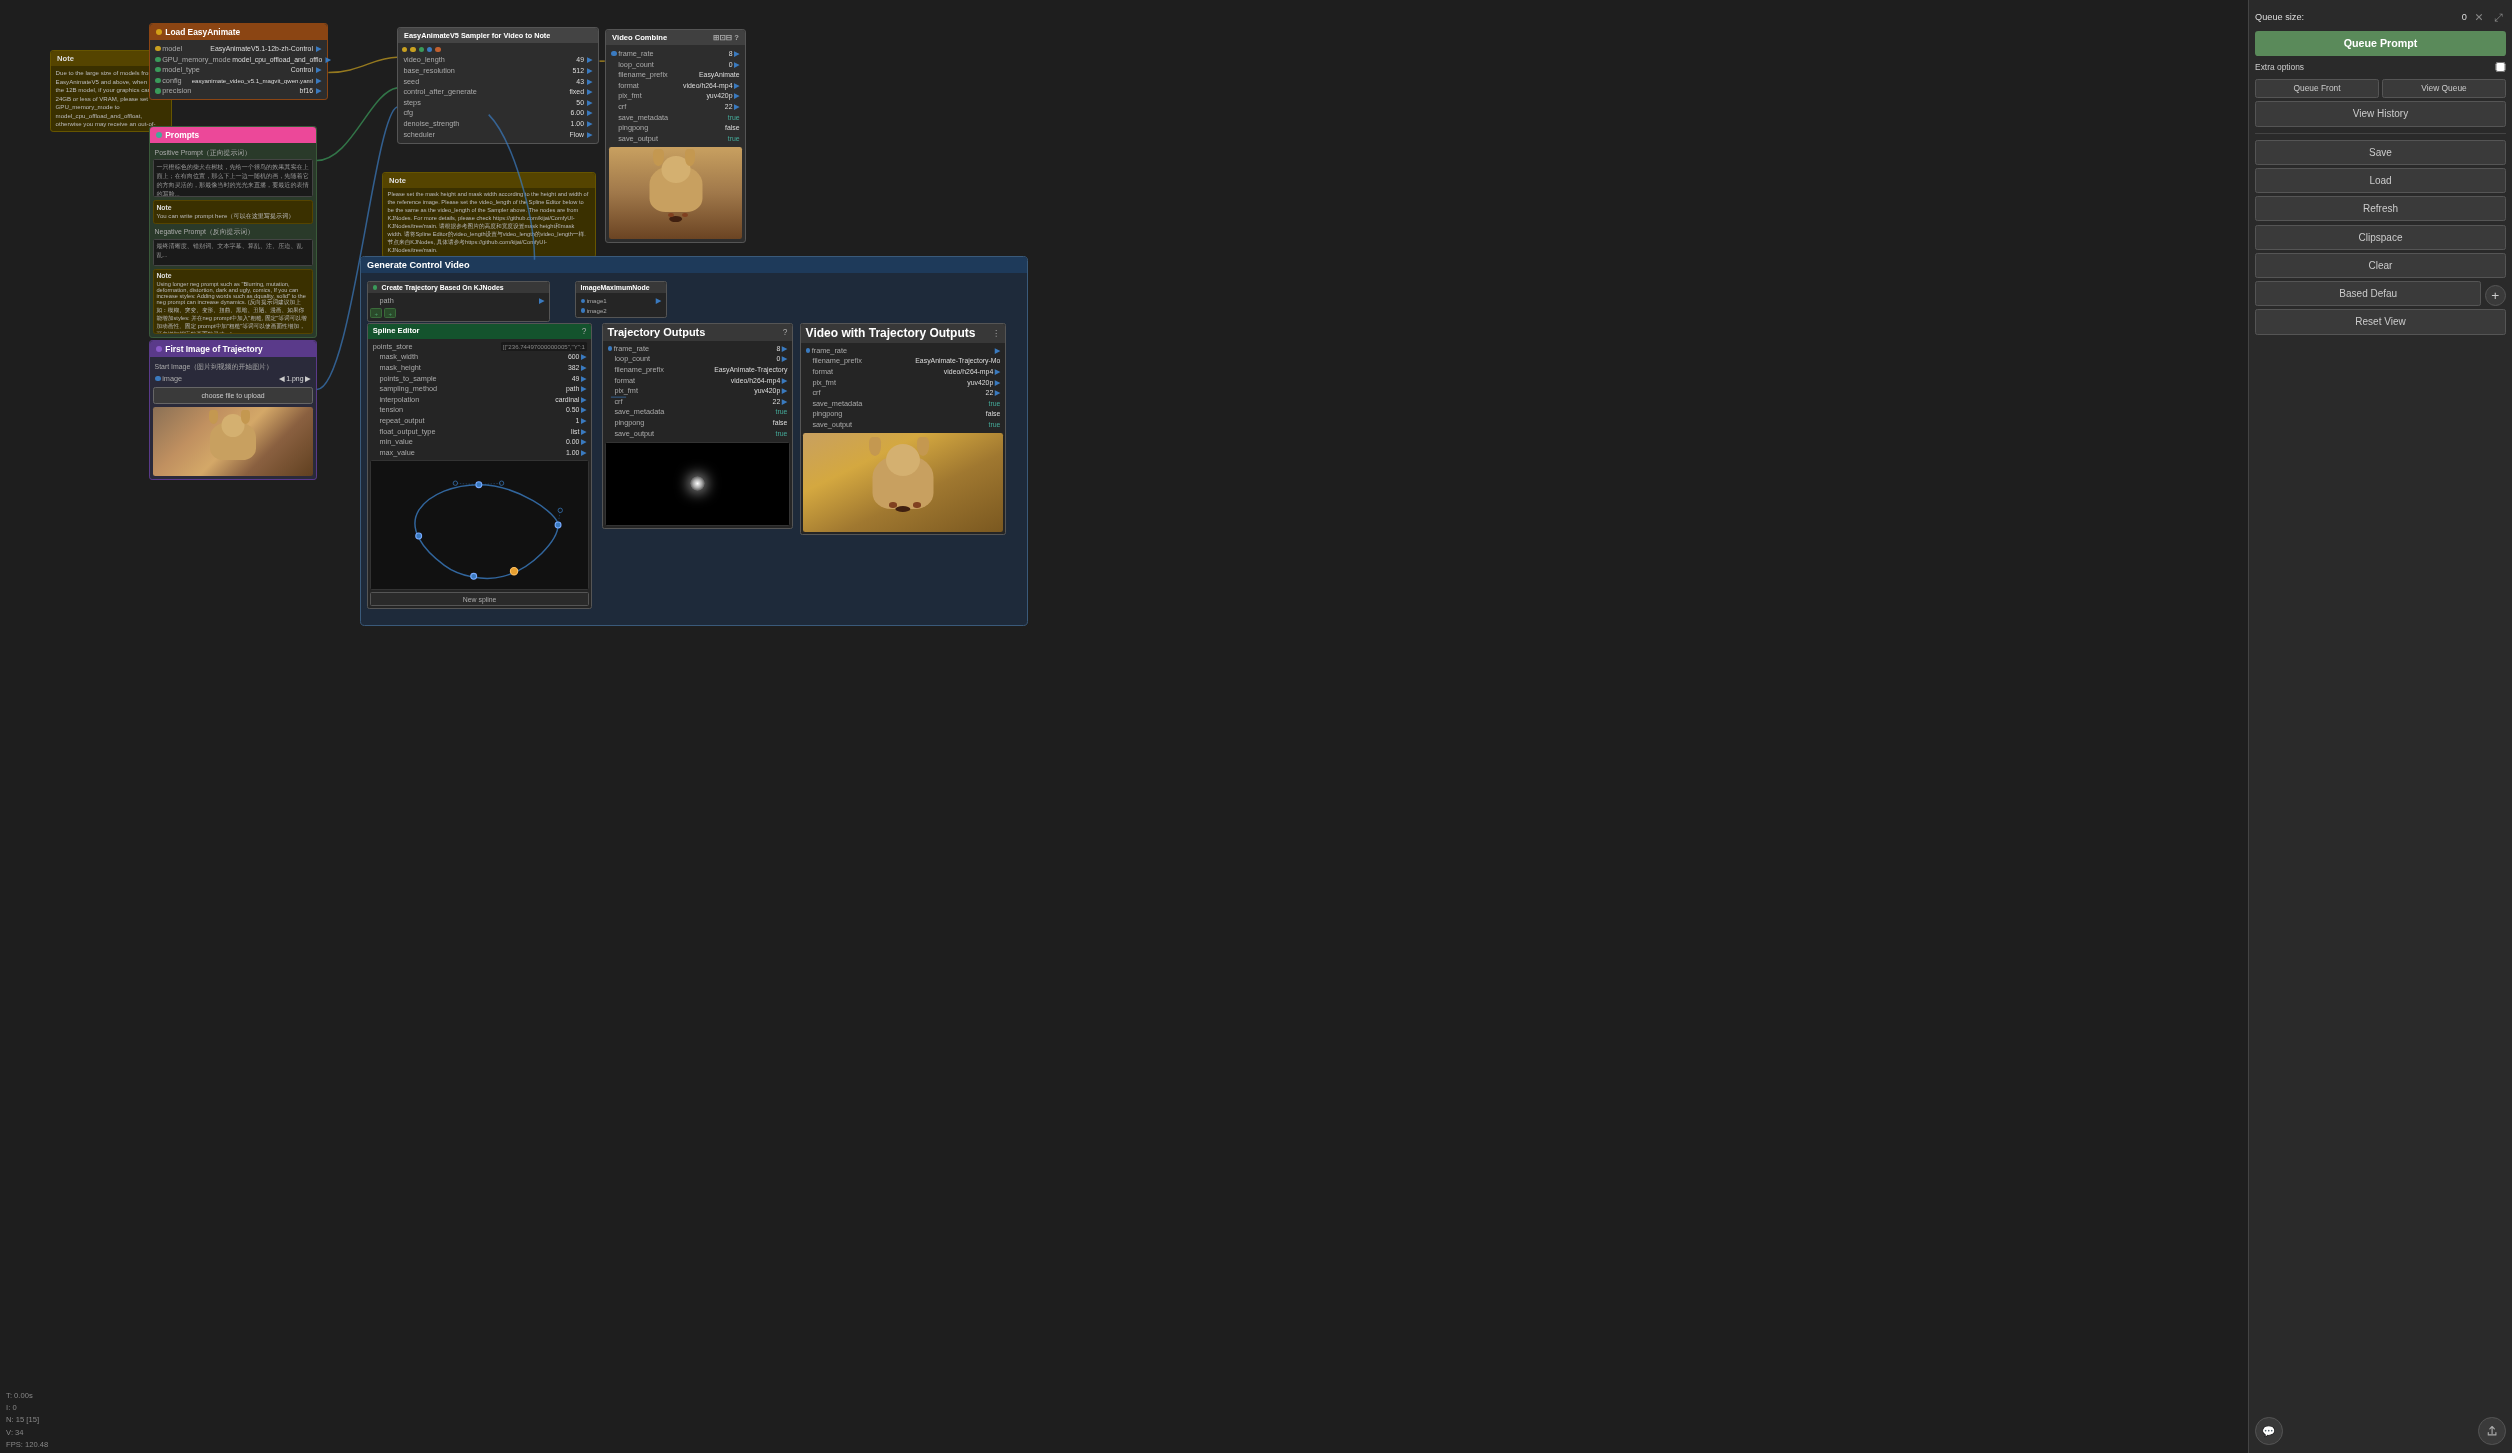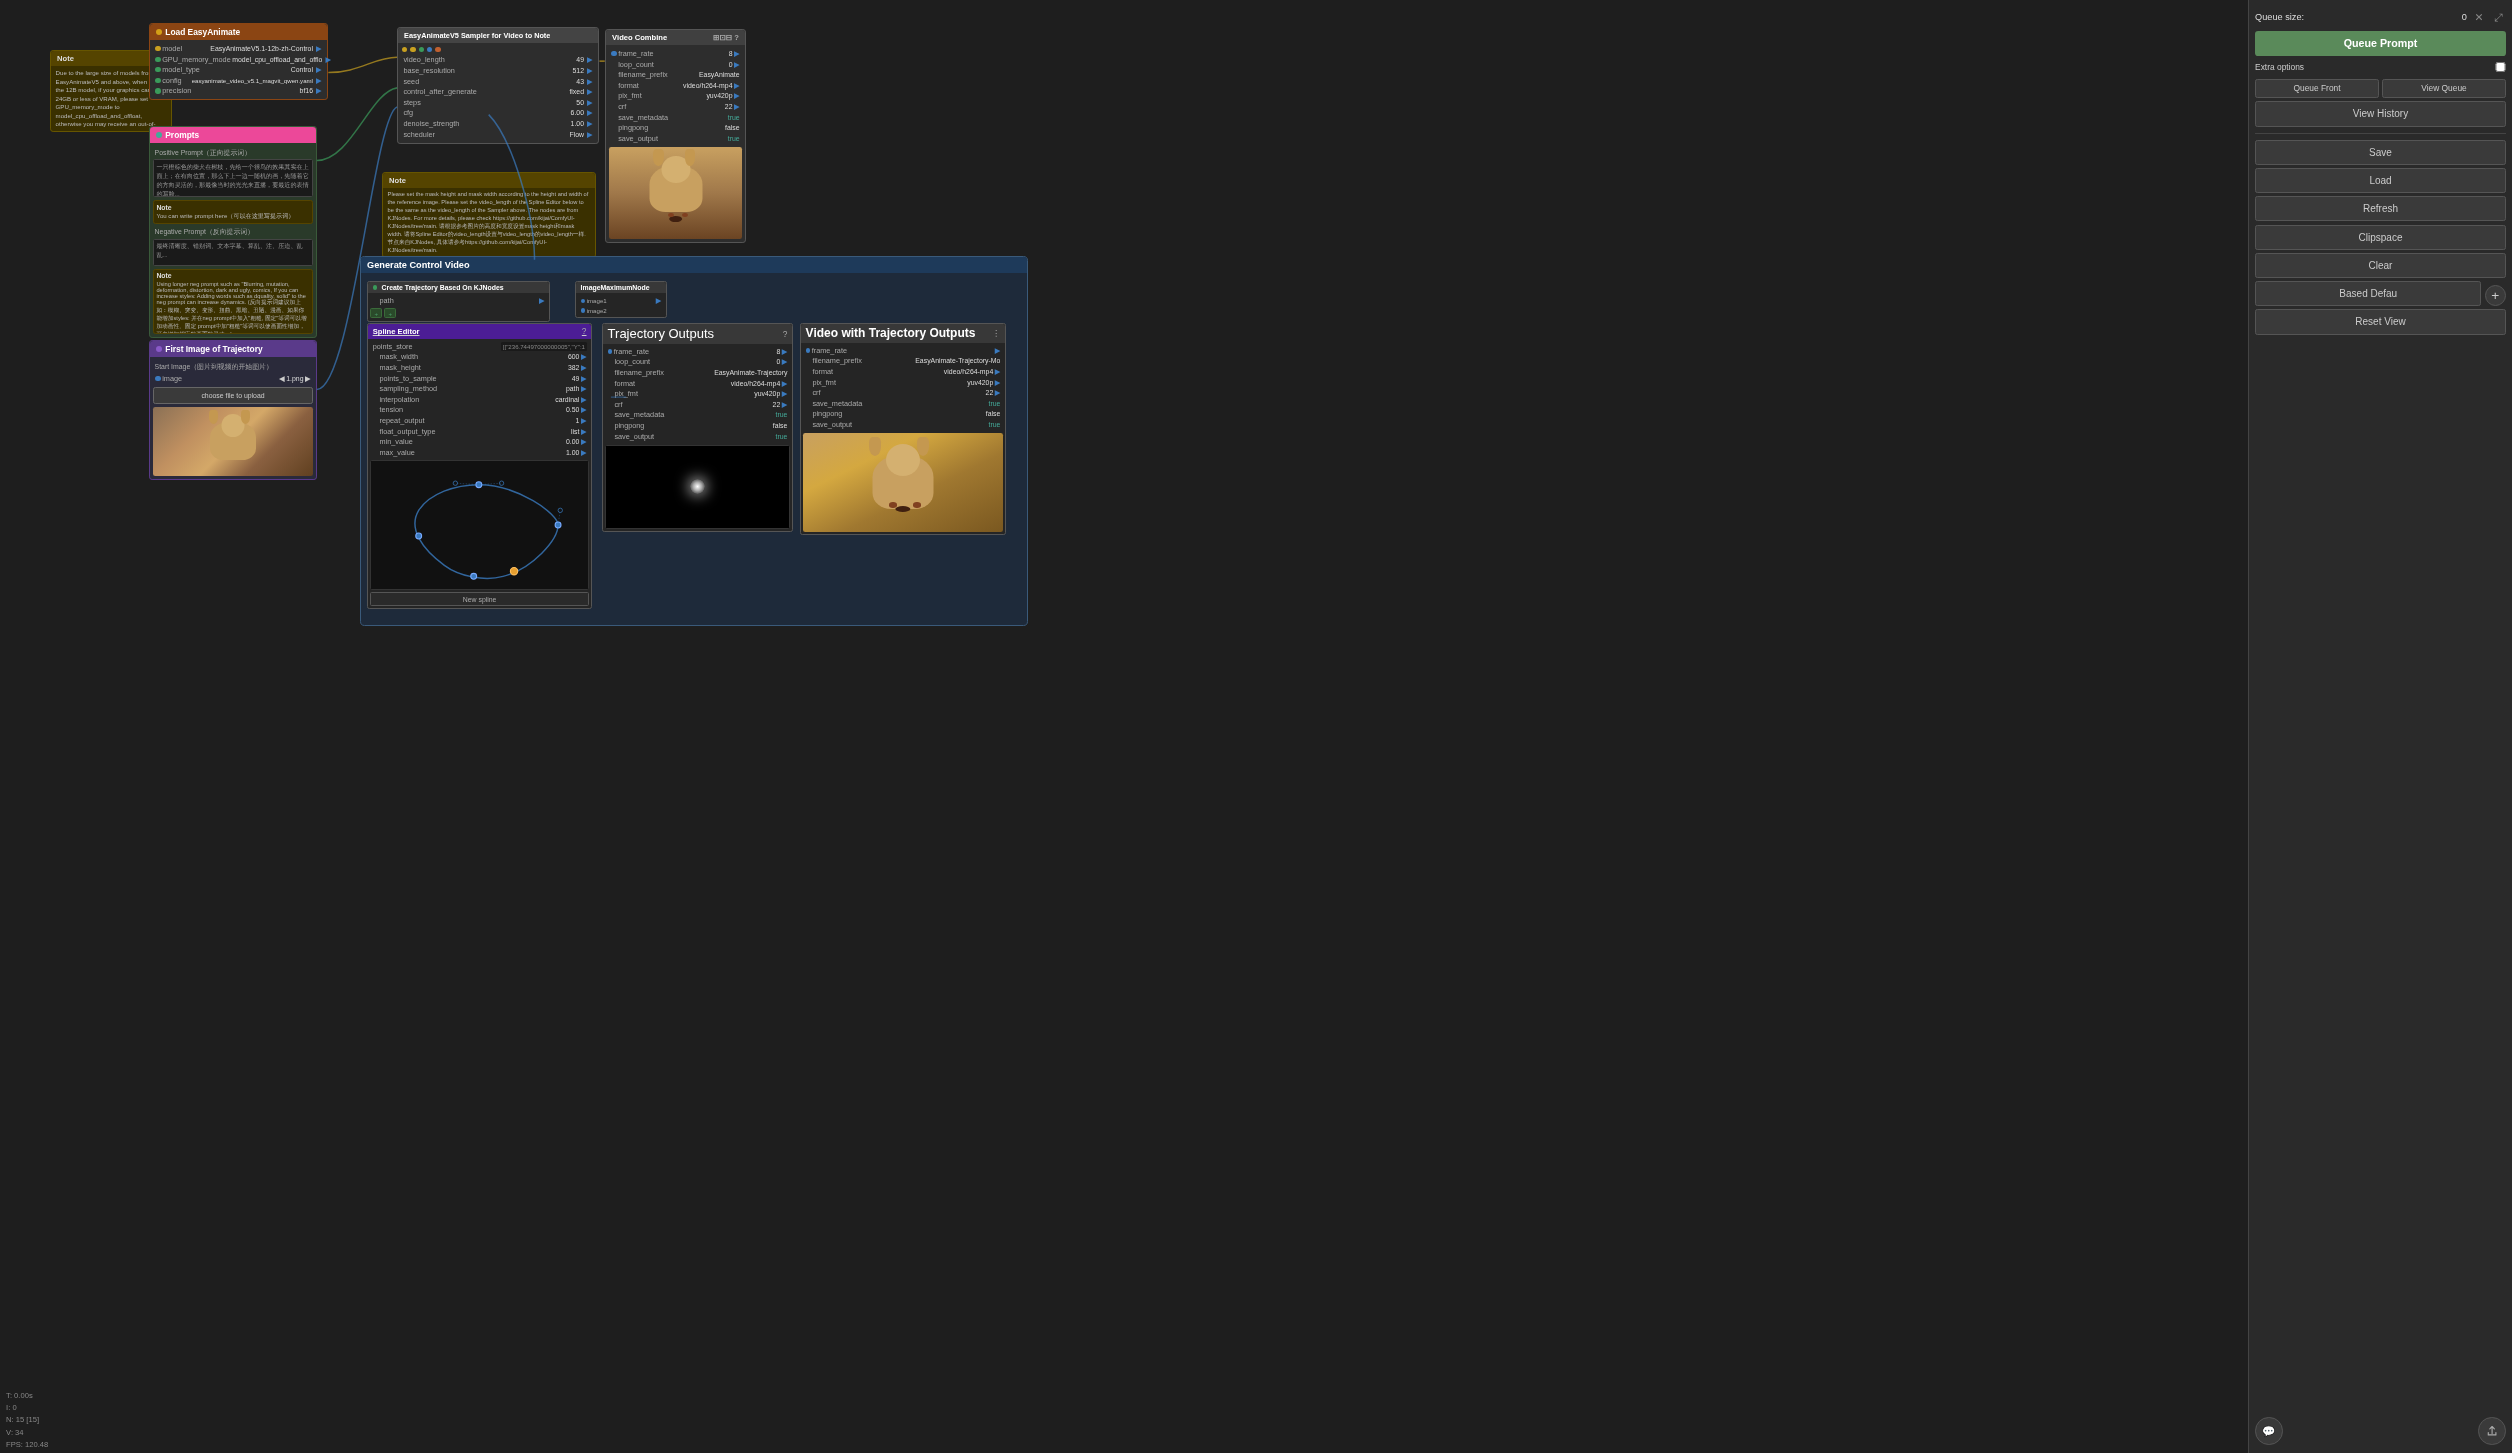--- a/index.html
+++ b/index.html
@@ -688,21 +688,21 @@
               <span style="color:#3a7abf;margin-left:auto;">▶</span>
             </div>
           <div class="input-row">
               <span class="dot b" style="width:4.6px;height:4.6px;border-radius:50%;background:#3a7abf;"></span>
               <span class="input-label" style="font-size:6.1px;">image2</span>
             </div>
         </div>
       </div>
 
       <div style="position:absolute; left:6.1px; top:50px; width:225px; background:#252525; border:0.8px solid #555; border-radius:2.3px;">
-        <div style="background:#4c1d95; padding:2.3px 4.6px; display:flex; justify-content:space-between; align-items:flex-end; border-radius:2.3px 2.3px 0 0;text-decoration:underline;">
+        <div style="background:#14532d; padding:2.3px 4.6px; display:flex; justify-content:space-between; align-items:flex-start; border-radius:2.3px 2.3px 0 0;">
           <span style="font-size:7.6px; font-weight:bold; color:#fff;">Spline Editor</span>
           <span style="color:#aaa; font-size:8.4px;">?</span>
         </div>
         <div style="padding:2.3px;">
           
           <div class="input-row" style="justify-content:space-between;">
             <span class="input-label">points_store</span>
             <span class="input-val coord-badge" style="font-size:6.1px; background:#1a1a1a; padding:0.8px 1.5px;">[["236.74497000000005","Y":1</span>
           </div>
           <div class="input-row">
@@ -787,21 +787,21 @@
               <circle cx="258" cy="65" r="3" fill="none" stroke="#3a7abf" stroke-width="1"></circle>
             </svg>
           </div>
           
           <button class="new-spline-btn" style="margin-top:2.3px;">New spline</button>
         </div>
       </div>
 
       <div style="position:absolute; left:241px; top:50px; width:191px; background:#252525; border:0.8px solid #555; border-radius:2.3px;">
         <div style="background:#383838; padding:2.3px 4.6px; display:flex; justify-content:space-between; align-items:center; border-radius:2.3px 2.3px 0 0;">
-          <span style="font-size:13px; font-weight:normal; color:#fff;">Trajectory Outputs</span>
+          <span style="font-size:11px; font-weight:bold; color:#fff;">Trajectory Outputs</span>
           <span style="color:#aaa; font-size:8.4px;">?</span>
         </div>
         <div style="padding:2.3px;">
           <div class="input-row">
               <span class="dot b" style="width:4.6px;height:4.6px;border-radius:50%;background:#3a7abf;"></span>
               <span class="input-label">frame_rate</span>
               <span class="input-val">8</span>
               <span style="color:#3a7abf;">▶</span>
             </div>
           <div class="input-row">

